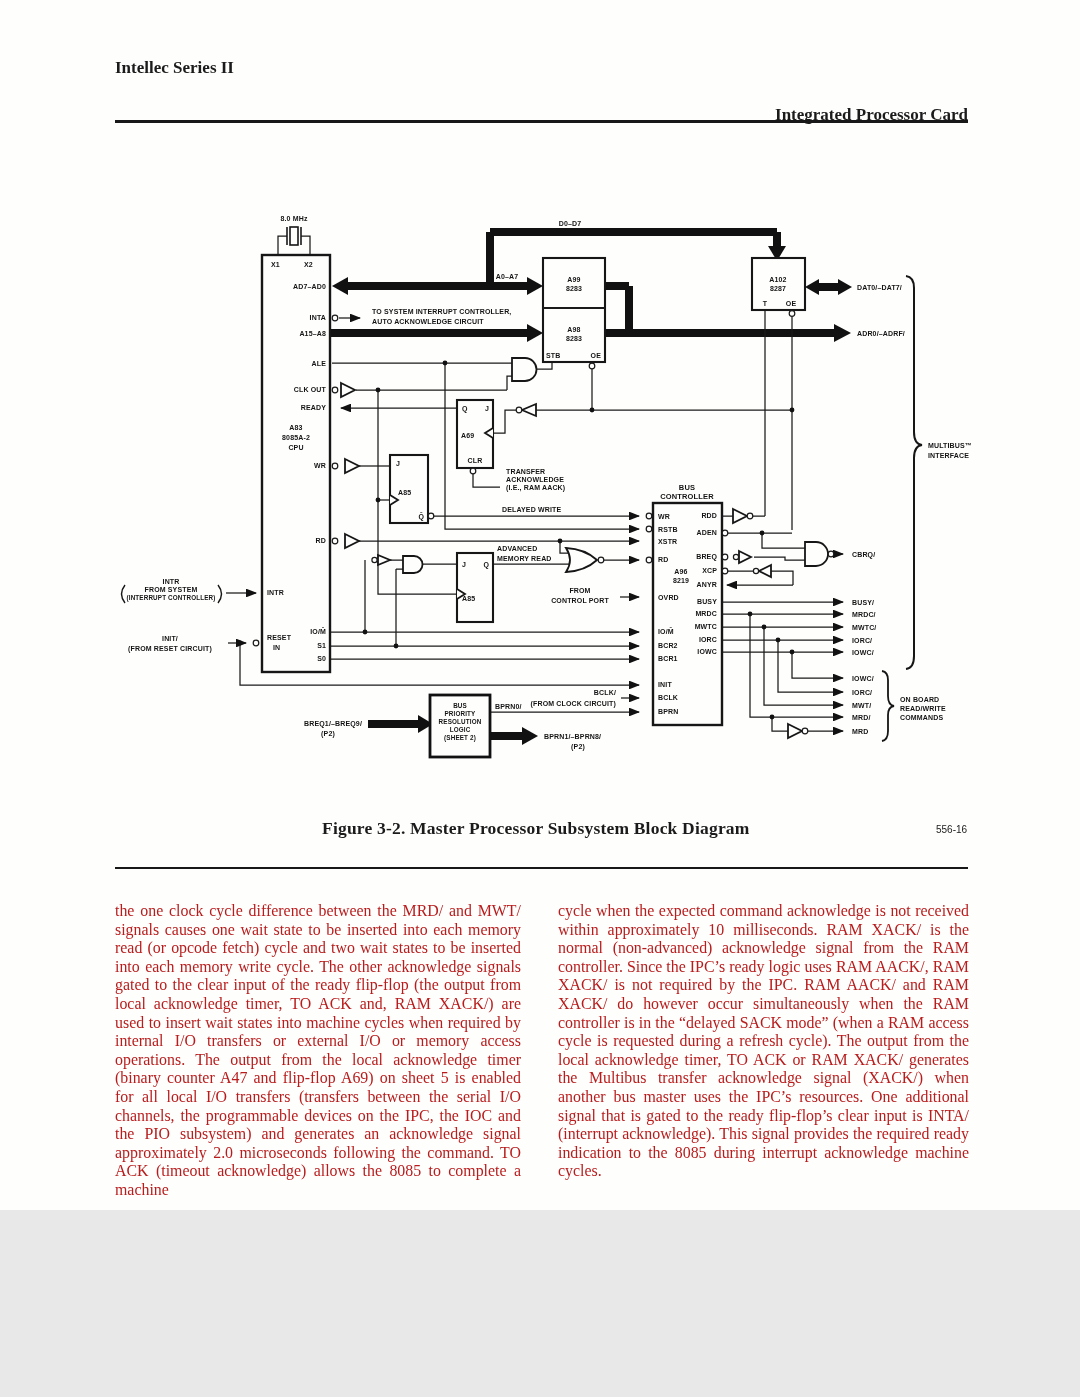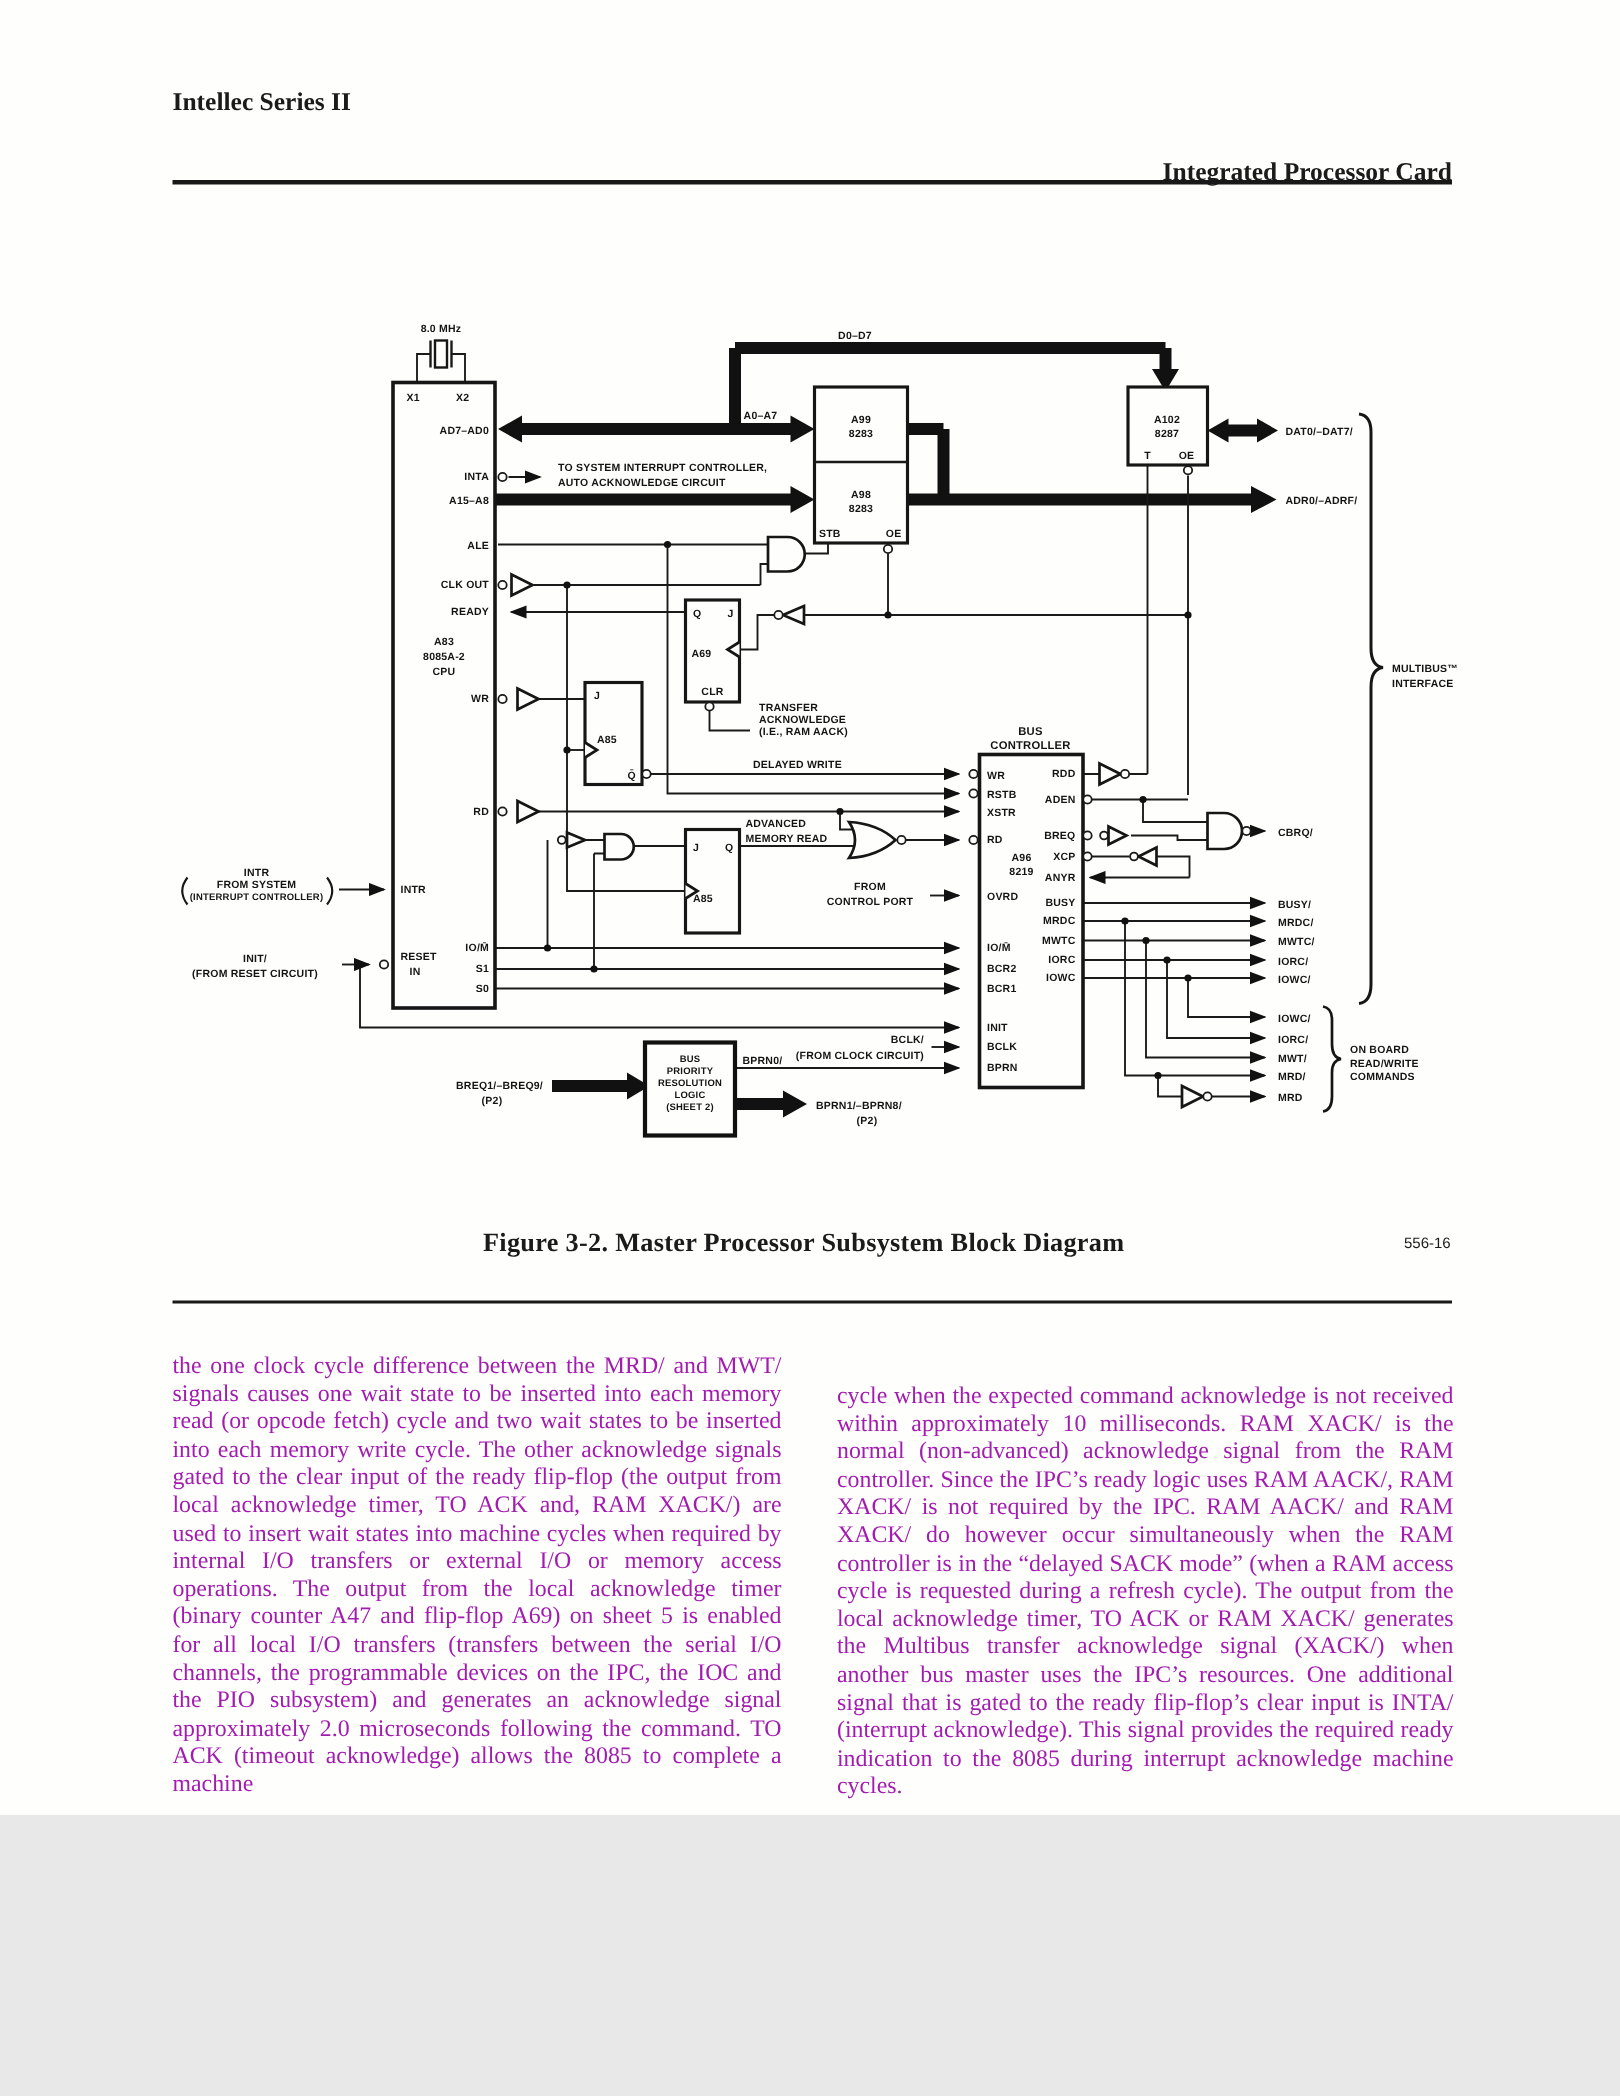--- a/index.html
+++ b/index.html
@@ -4,23 +4,23 @@
 <style>
   html,body{margin:0;padding:0;background:#e8e8e8;}
   .page{position:relative;width:1080px;height:1210px;background:#fefefd;margin:0 auto;
         font-family:"Liberation Serif",serif;color:#1b1b1b;overflow:hidden;}
   .hdr-left{position:absolute;left:115px;top:58px;font-size:17px;font-weight:bold;}
   .hdr-right{position:absolute;right:112px;top:58px;font-size:17px;font-weight:bold;margin-top:47px;}
   .rule1{position:absolute;left:115px;top:120px;width:853px;height:3px;background:#181818;}
   .rule2{position:absolute;left:115px;top:867px;width:853px;height:2px;background:#181818;}
   .caption{position:absolute;left:322px;top:818px;font-size:17.5px;font-weight:bold;letter-spacing:.2px;}
   .fignum{position:absolute;left:936px;top:824px;font-family:"Liberation Sans",sans-serif;font-size:10px;font-weight:normal;}
-  .col{position:absolute;top:902px;font-size:15.9px;line-height:18.6px;text-align:justify;color:#a21caf;}
+  .col{position:absolute;top:902px;font-size:15.9px;line-height:18.6px;text-align:justify;color:#b91c1c;}
   .col-left{left:115px;width:406px;}
-  .col-right{left:558px;width:411px;margin-top:20px;}
+  .col-right{left:558px;width:411px;}
   .pagenum{position:absolute;left:942px;top:1290px;font-size:15.5px;font-weight:bold;}
   svg.diagram{position:absolute;left:100px;top:195px;}
   svg.diagram text{font-family:"Liberation Sans",sans-serif;font-weight:bold;fill:#141414;font-size:7px;letter-spacing:.15px;}
   svg.diagram text.t65{font-size:6.3px;}
   svg.diagram text.t75{font-size:7.5px;}
   .wire{stroke:#1a1a1a;stroke-width:1.25;fill:none;}
   .bus{stroke:#111;stroke-width:8;fill:none;}
   .blk{fill:#fefefd;stroke:#161616;stroke-width:2.1;}
   .blk-th{fill:#fefefd;stroke:#111;stroke-width:2.8;}
   .gate{fill:#fefefd;stroke:#161616;stroke-width:1.8;}

